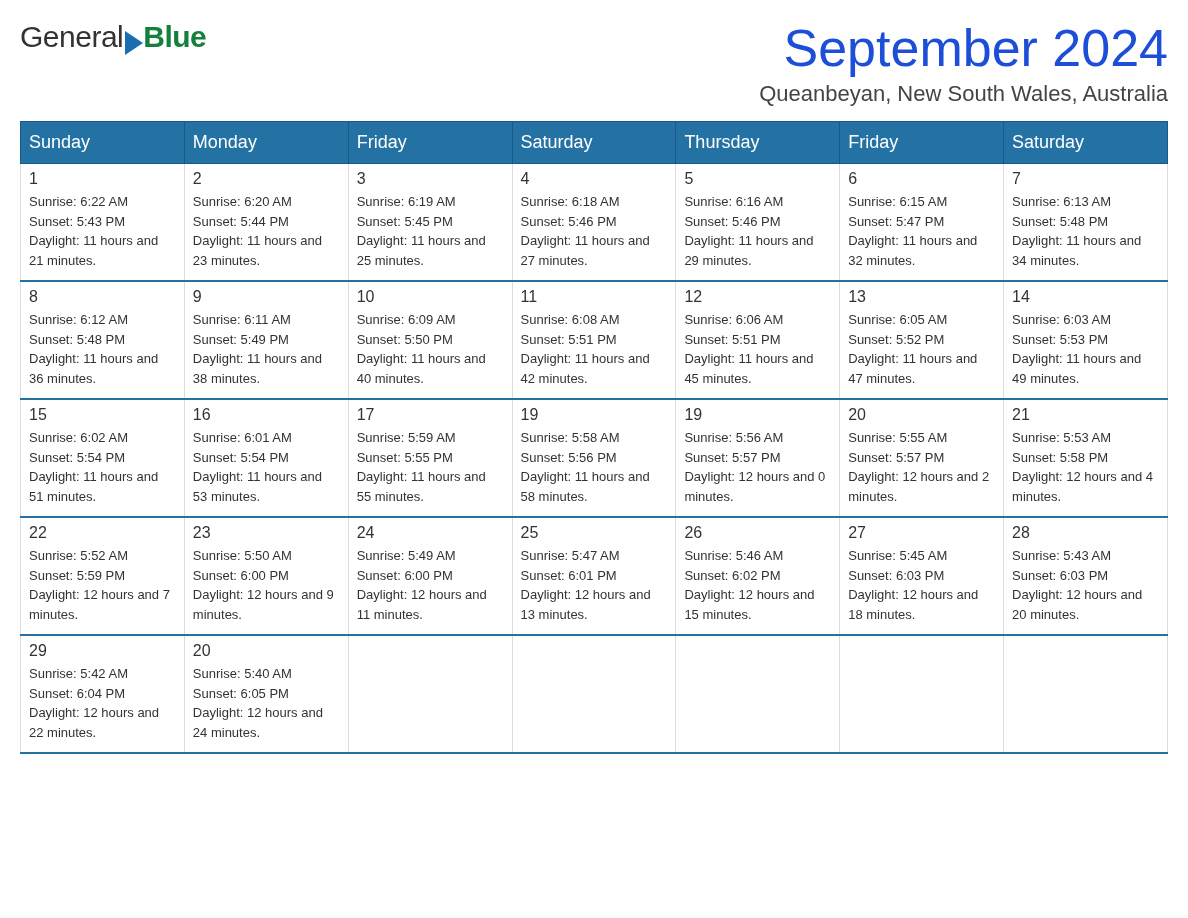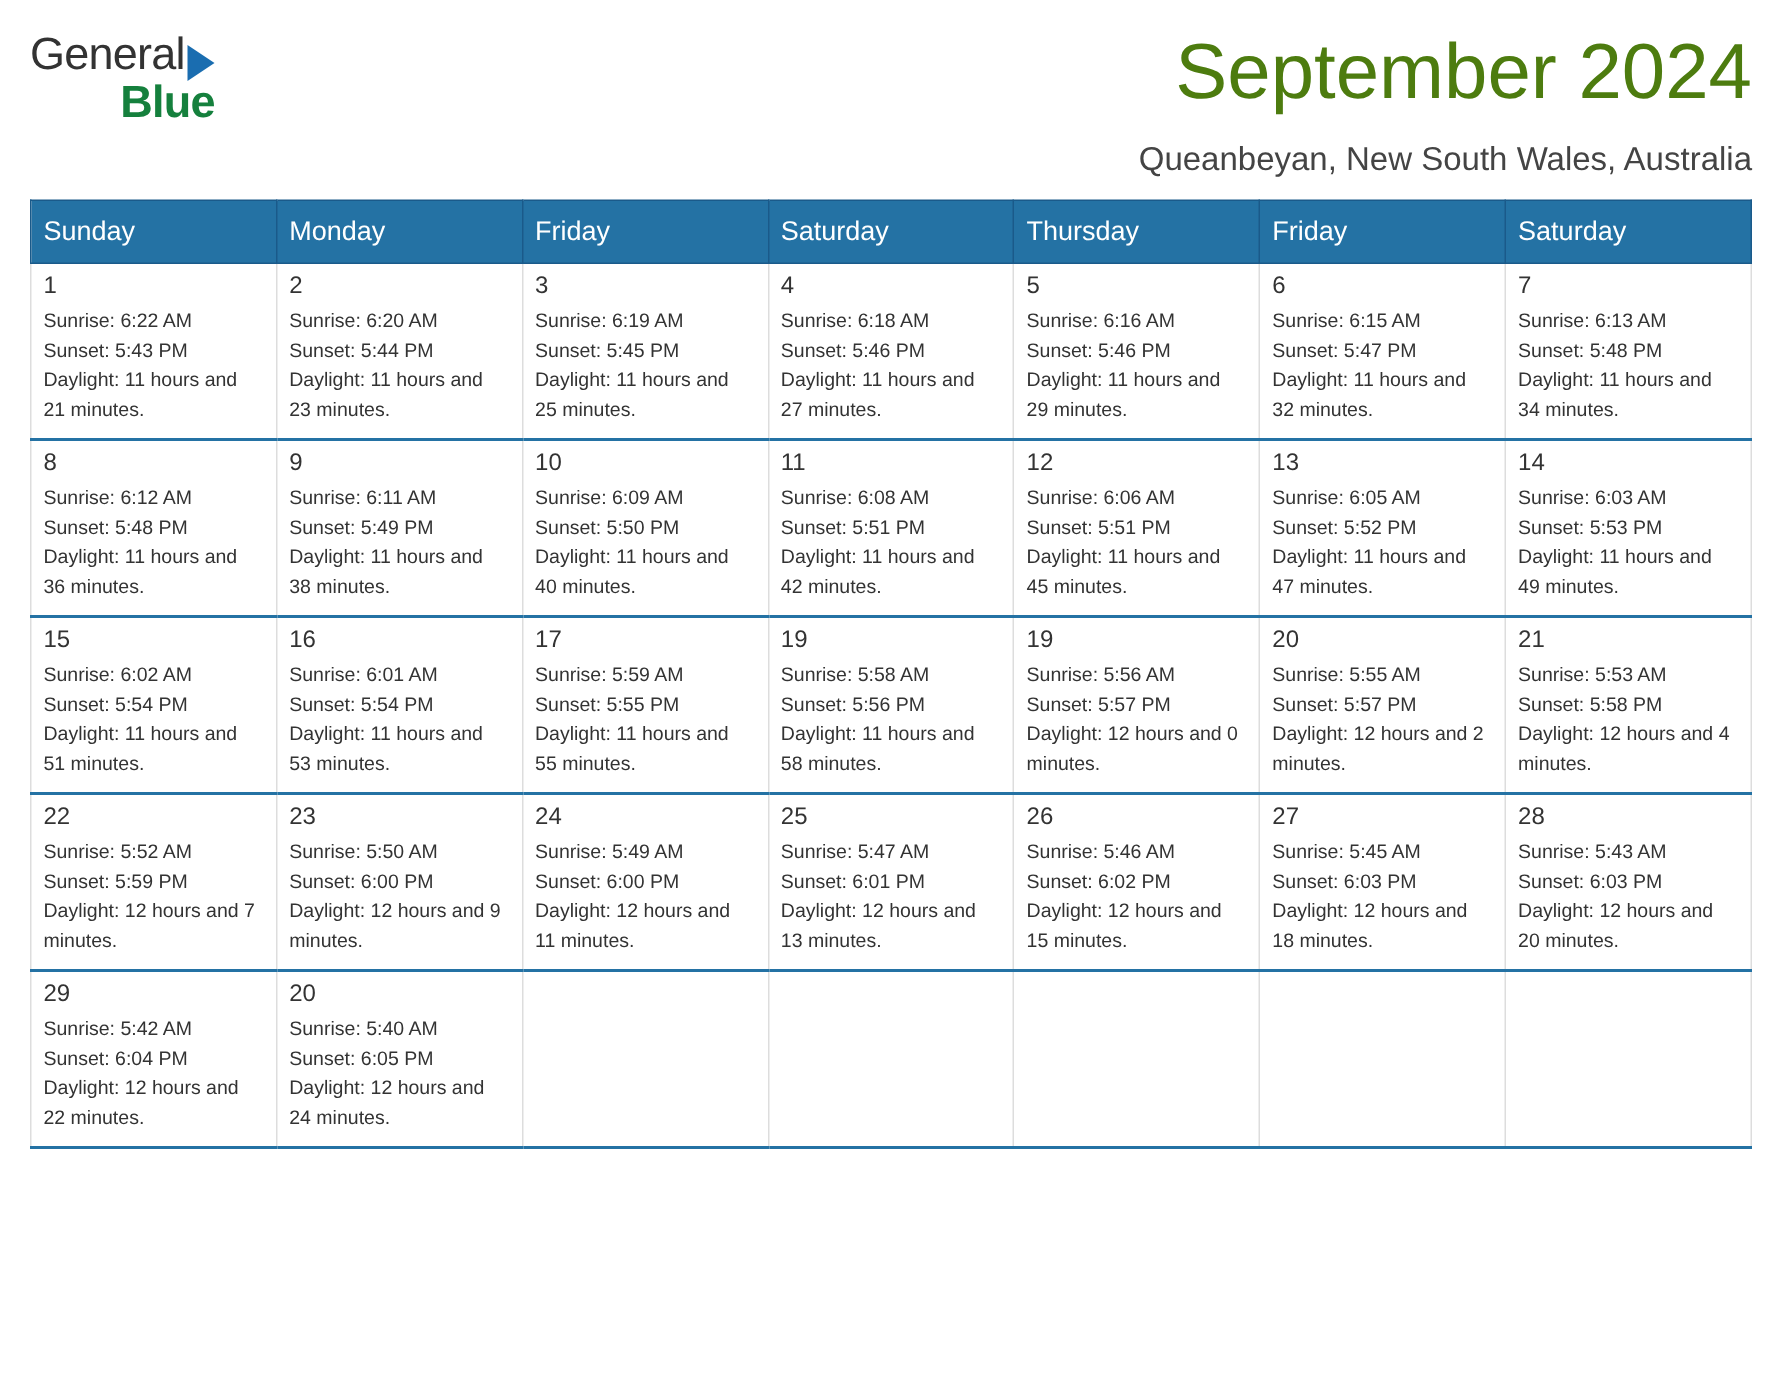--- a/index.html
+++ b/index.html
@@ -15,27 +15,27 @@
       justify-content: space-between;
       align-items: flex-start;
       margin-bottom: 10px;
     }
     .title-section {
       text-align: right;
     }
     .month-title {
       font-size: 52px;
       font-weight: normal;
-      color: #4d7c0f;
+      color: #1d4ed8;
       line-height: 1.1;
     }
     .location {
       font-size: 22px;
       color: #444;
-      margin-top: 16px;
+      margin-top: 4px;
     }
     .calendar {
       width: 100%;
       border-collapse: collapse;
       margin-top: 14px;
     }
     .calendar th {
       background-color: #2472a4;
       color: #fff;
       font-size: 18px;
@@ -69,22 +69,22 @@
     .day-info {
       font-size: 13px;
       line-height: 1.5;
       color: #333;
     }
     .empty-cell {
       background: #fff;
     }
     .logo-wrapper {
       display: flex;
-      flex-direction: column;
-      align-items: flex-end;
+      flex-direction: row;
+      align-items: center;
     }
     .logo-line1 {
       font-size: 30px;
       color: #333;
       font-weight: normal;
       letter-spacing: -0.5px;
     }
     .logo-line2 {
       font-size: 30px;
       color: #15803d;

